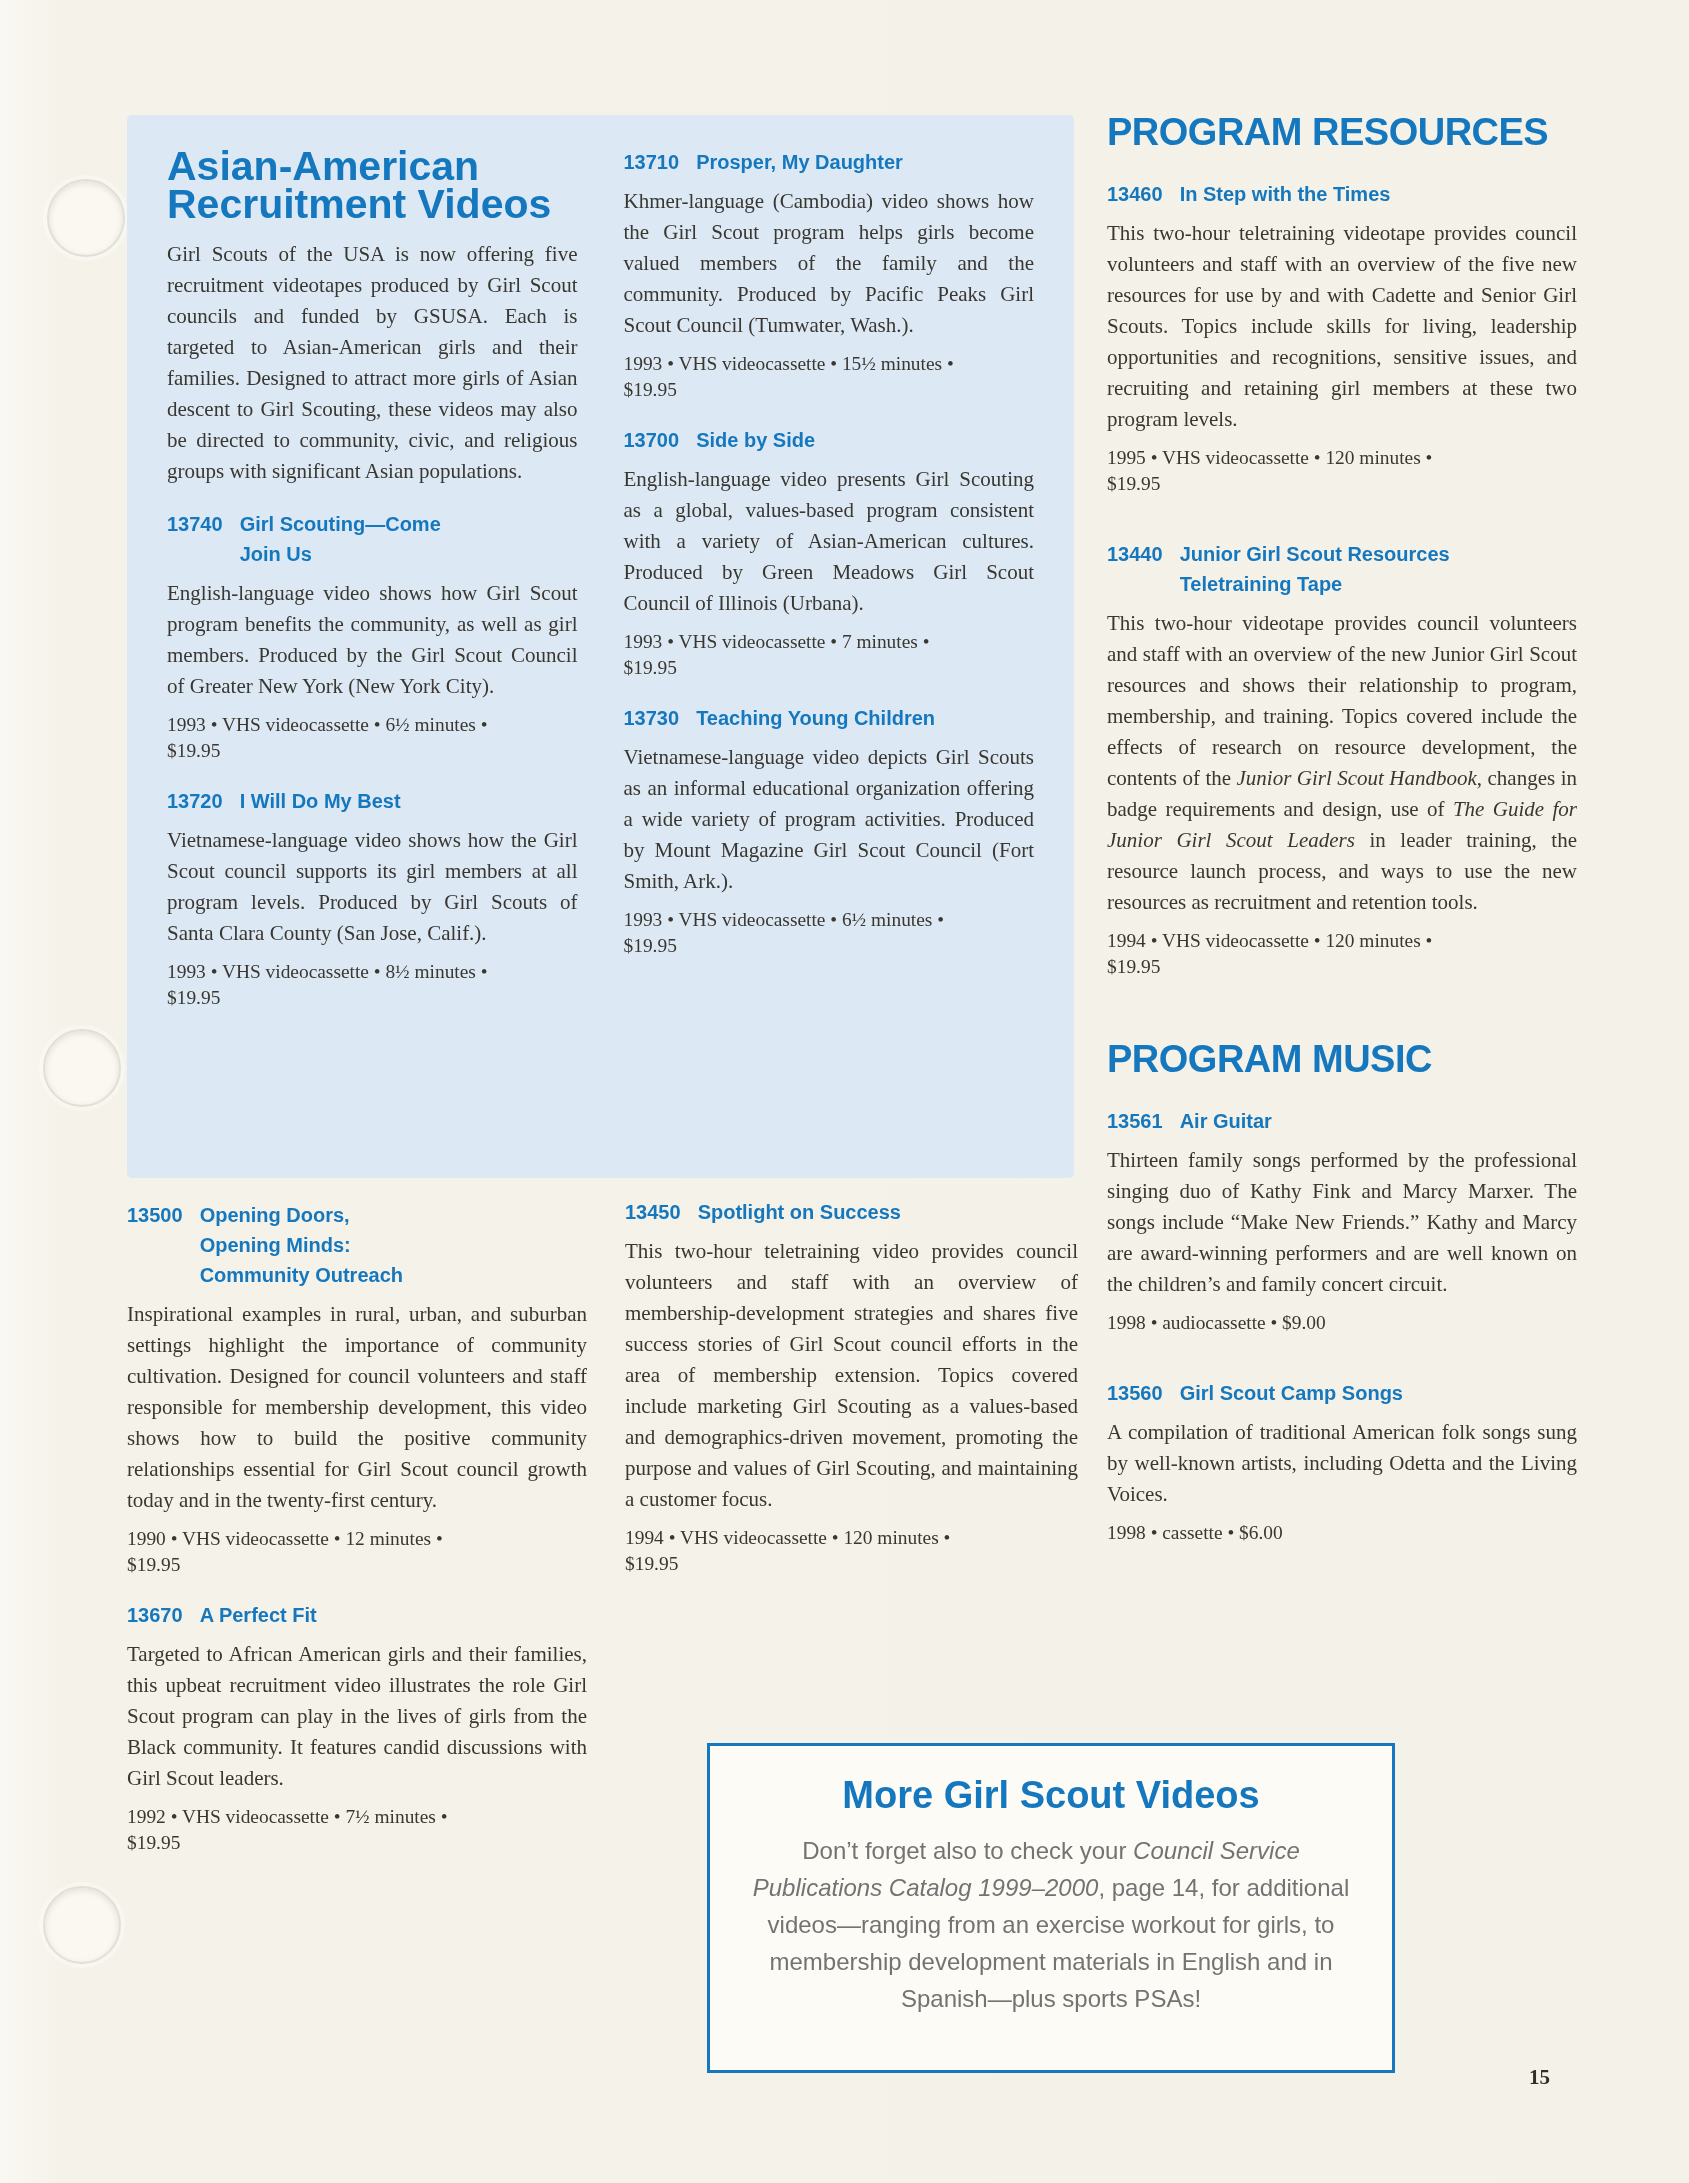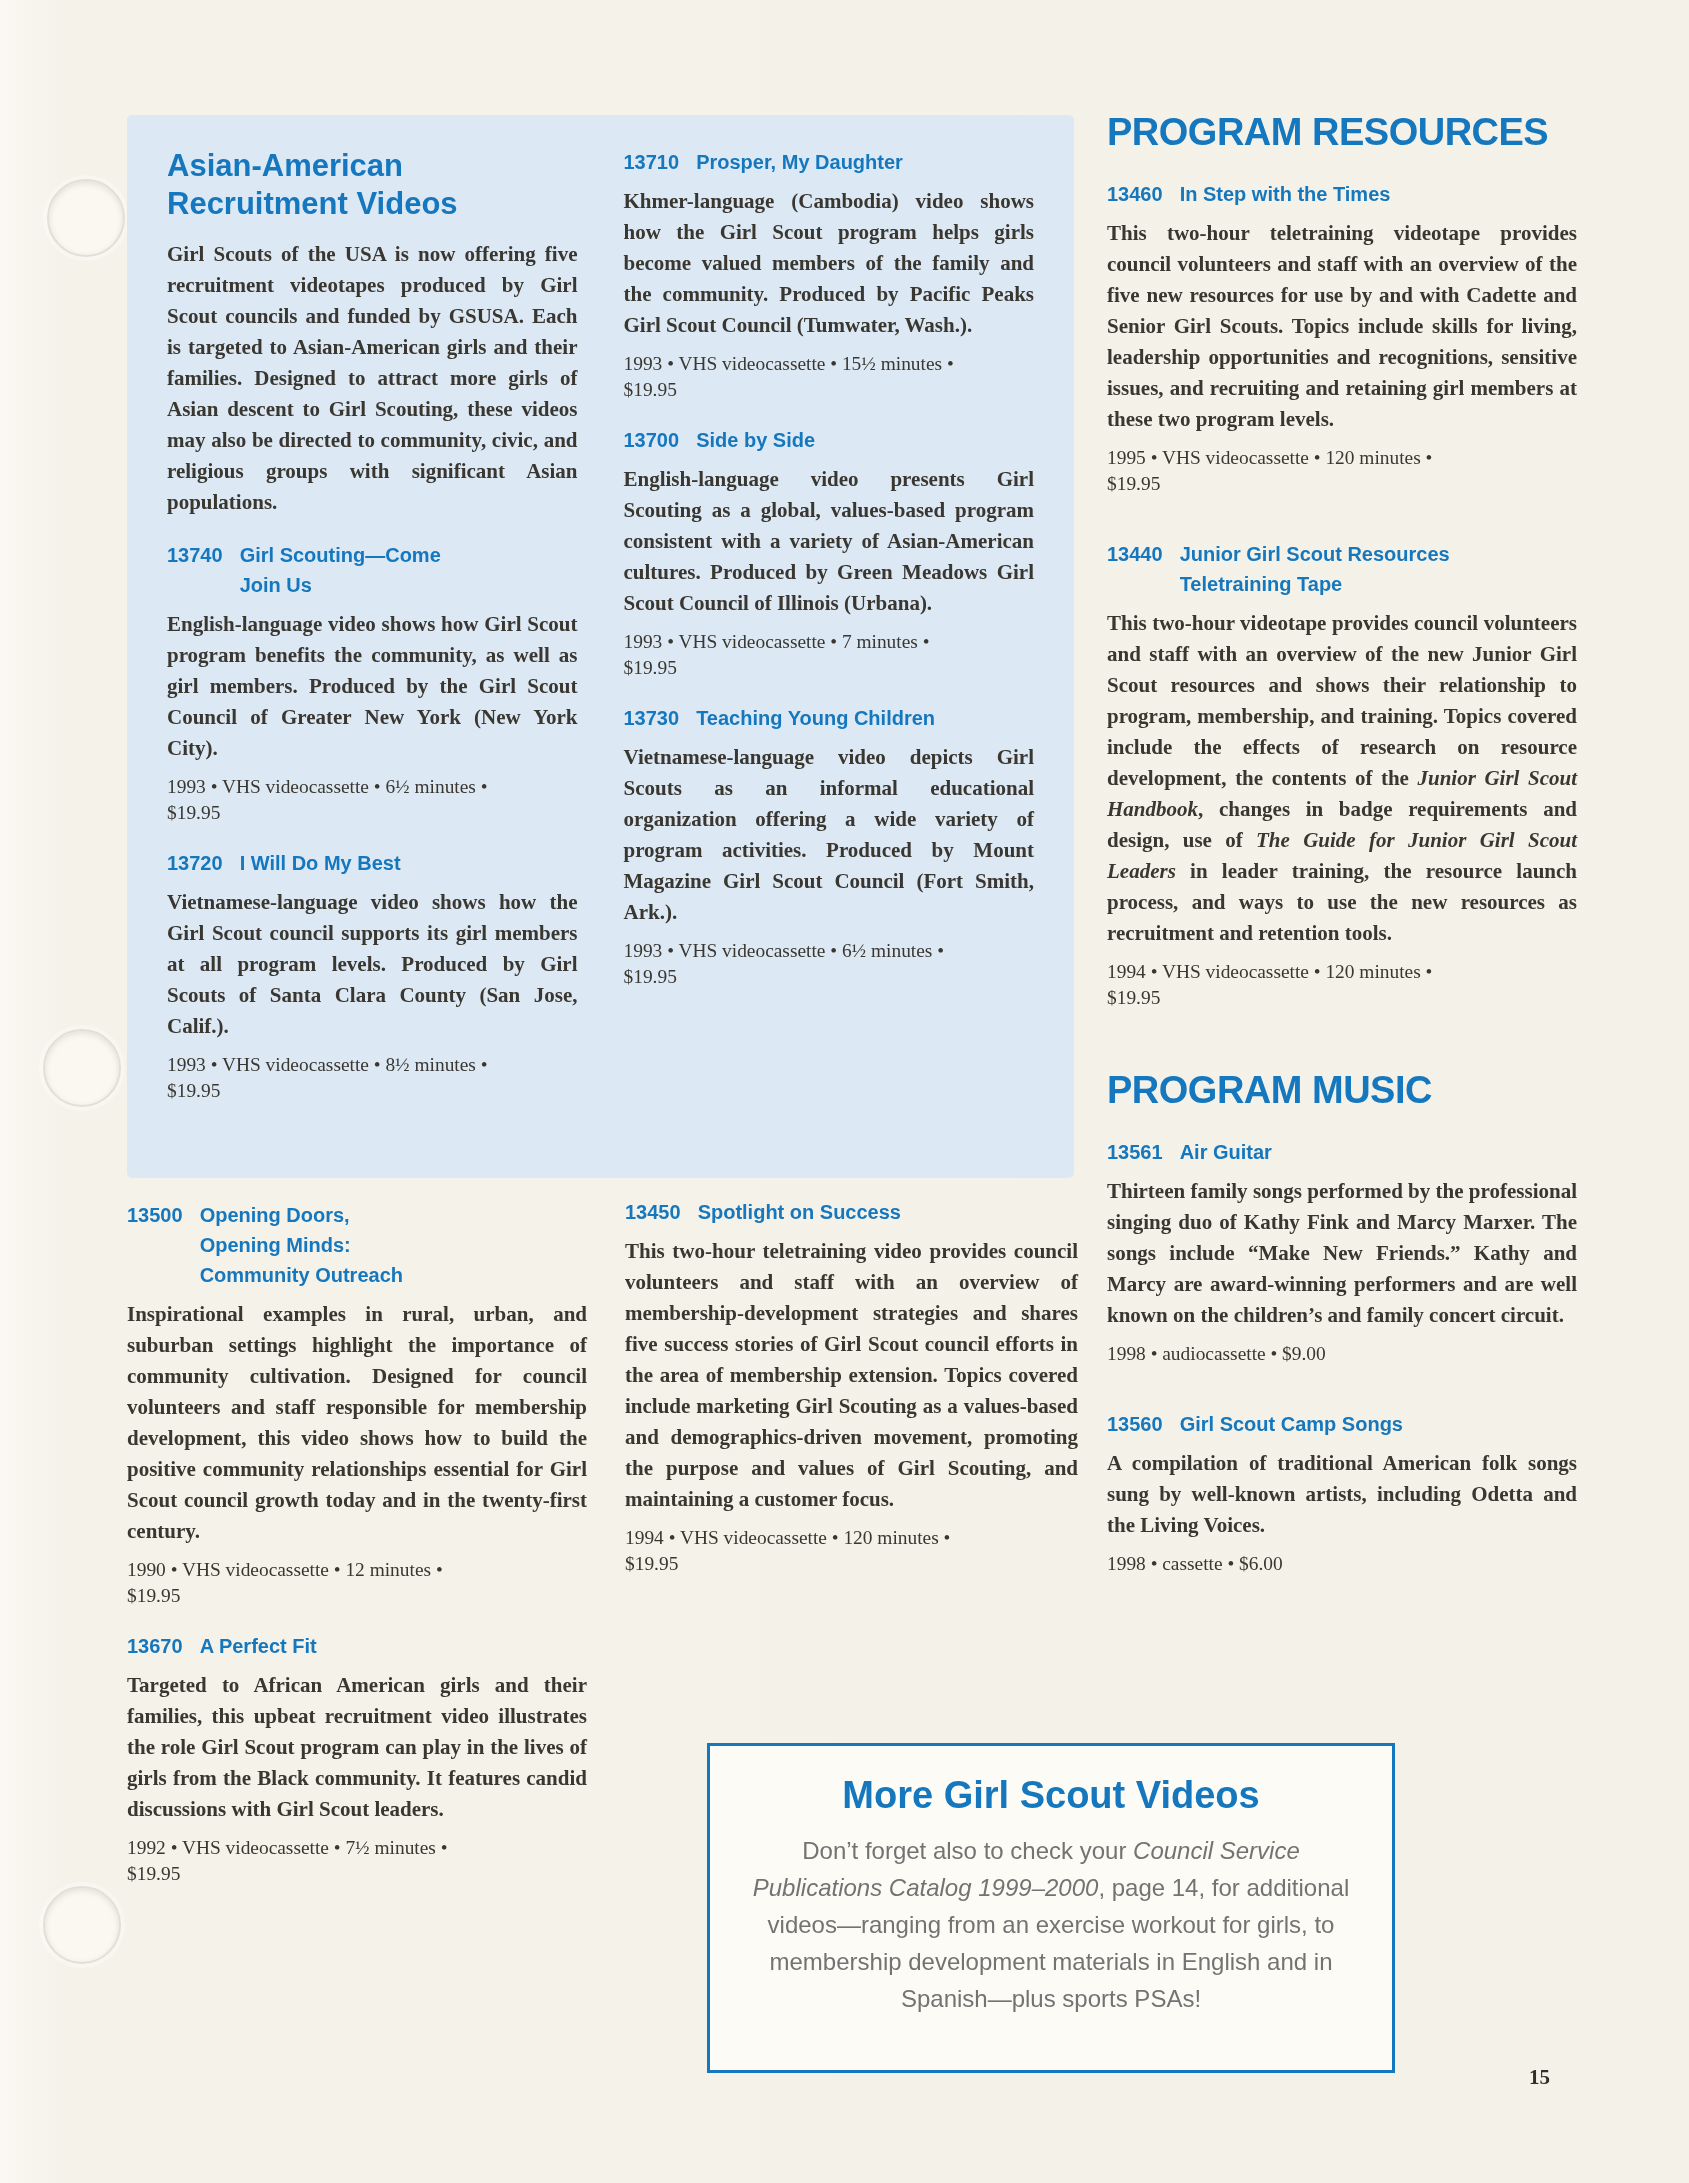--- a/index.html
+++ b/index.html
@@ -28,21 +28,20 @@
   .hole-2 { left: 43px; top: 1029px; }
   .hole-3 { left: 43px; top: 1886px; }
 
   
   .body {
     font-size: 21px;
     line-height: 31px;
     text-align: justify;
     hyphens: auto;
     margin: 0;
-    font-weight: bold;
   }
   .meta {
     font-size: 19.4px;
     line-height: 26px;
     margin: 10px 0 0 0;
     white-space: pre-line;
     text-align: left;
   }
   .item { margin-top: 22px; }
   .col > .item:first-of-type { margin-top: 0; }
@@ -80,21 +79,21 @@
     padding: 32px 40px 24px 40px;
     box-sizing: border-box;
     display: flex;
     gap: 46px;
   }
   .fcol { flex: 1; min-width: 0; }
   .box-title {
     margin: 0 0 16px 0;
     font-family: "Liberation Sans", "DejaVu Sans", sans-serif;
     font-weight: bold;
-    font-size: 31px;
+    font-size: 41px;
     line-height: 38px;
     color: #1577bd;
     white-space: pre-line;
   }
 
   
   .col { position: absolute; box-sizing: border-box; }
   .lower-left   { left: 127px;  top: 1200px; width: 460px; }
   .lower-middle { left: 625px;  top: 1197px; width: 453px; }
   .right-col    { left: 1107px; top: 111px;  width: 470px; }

